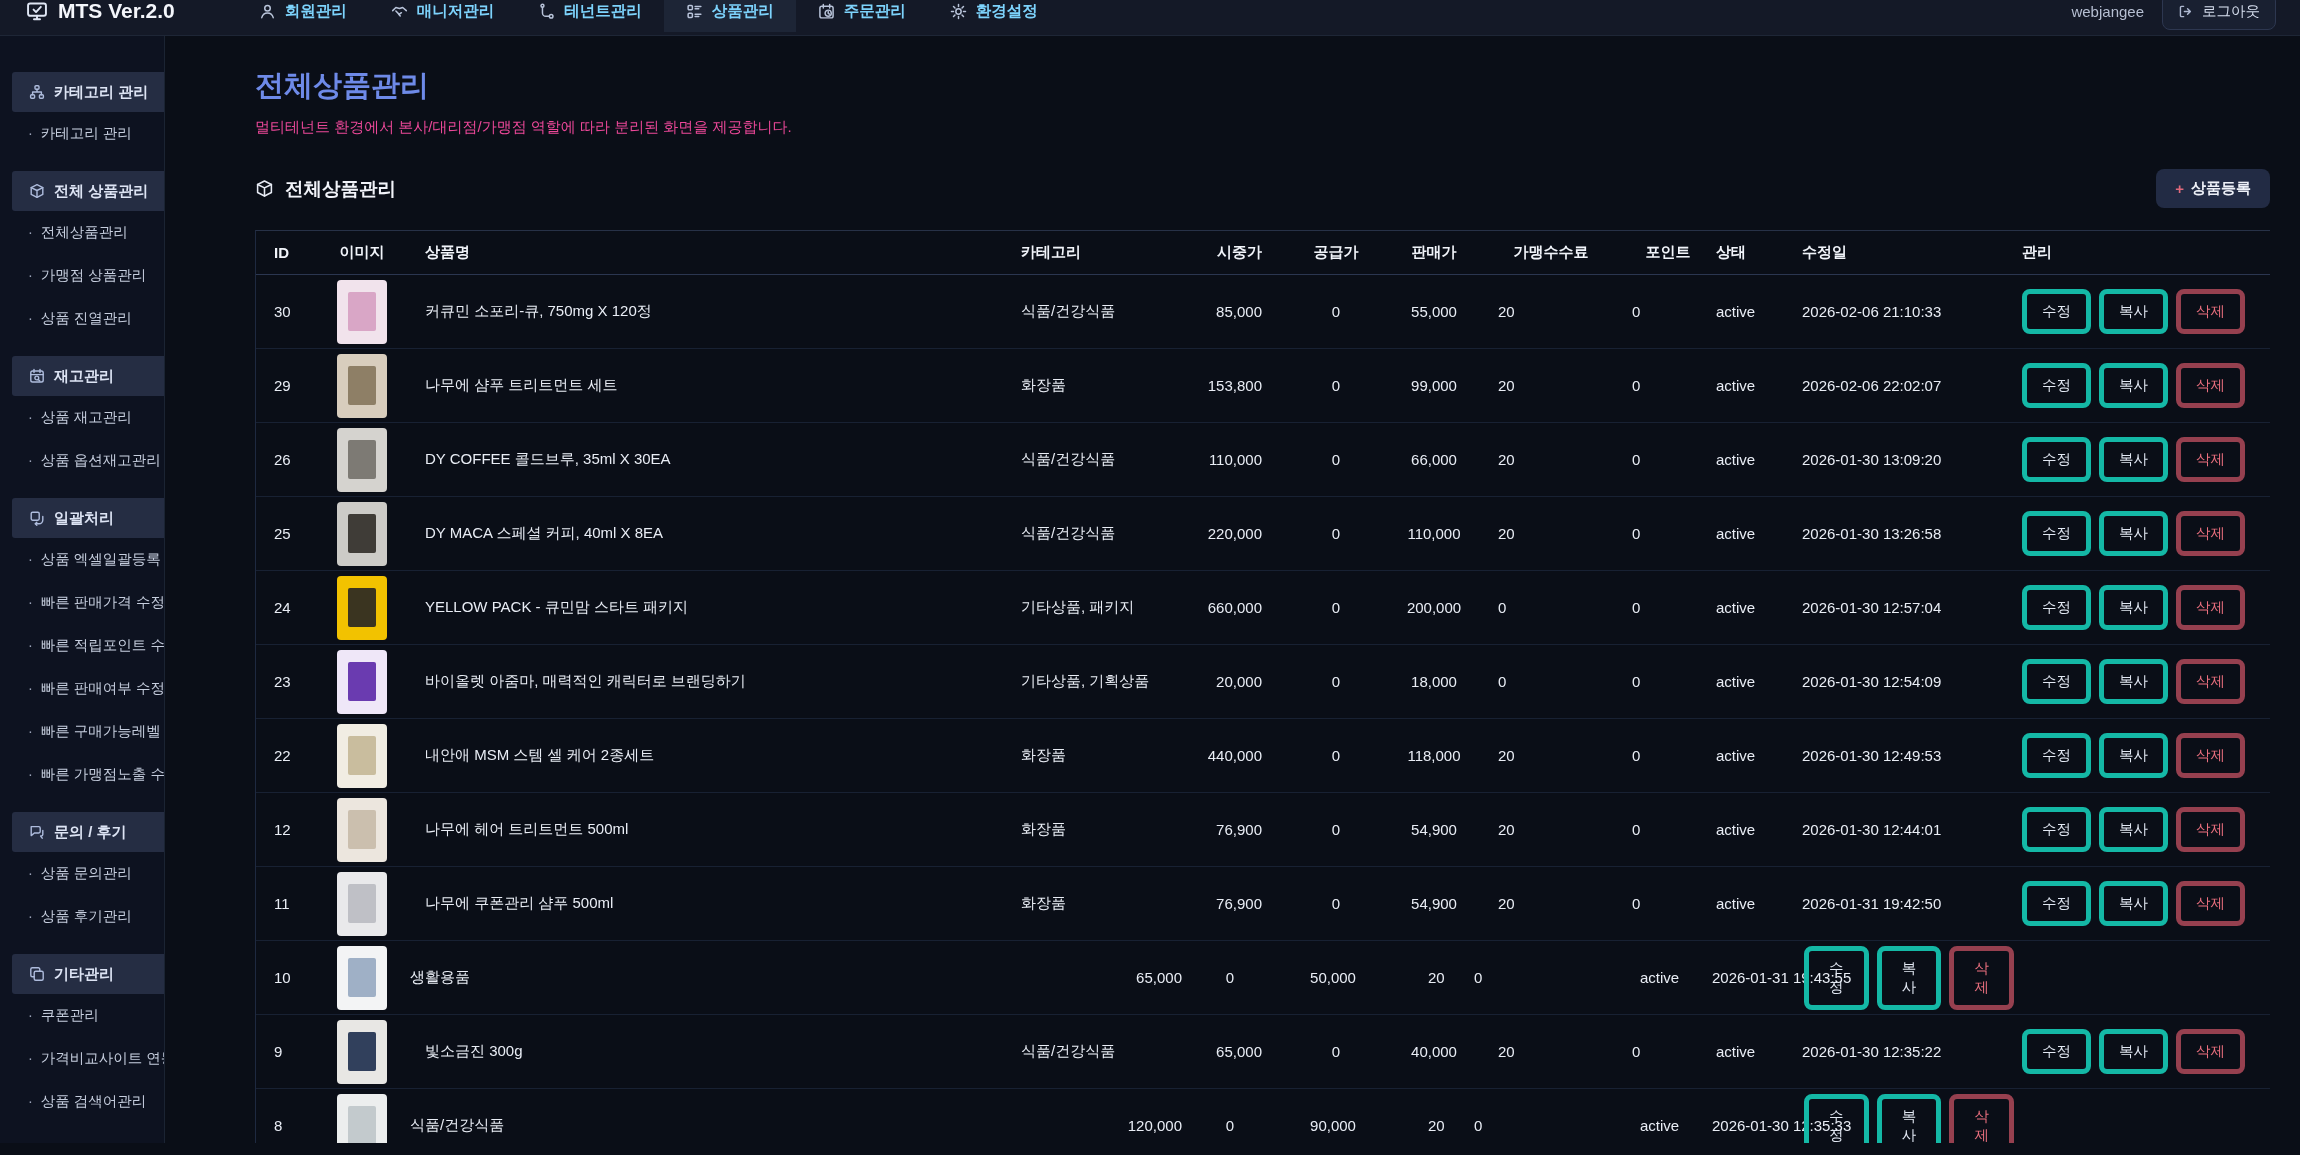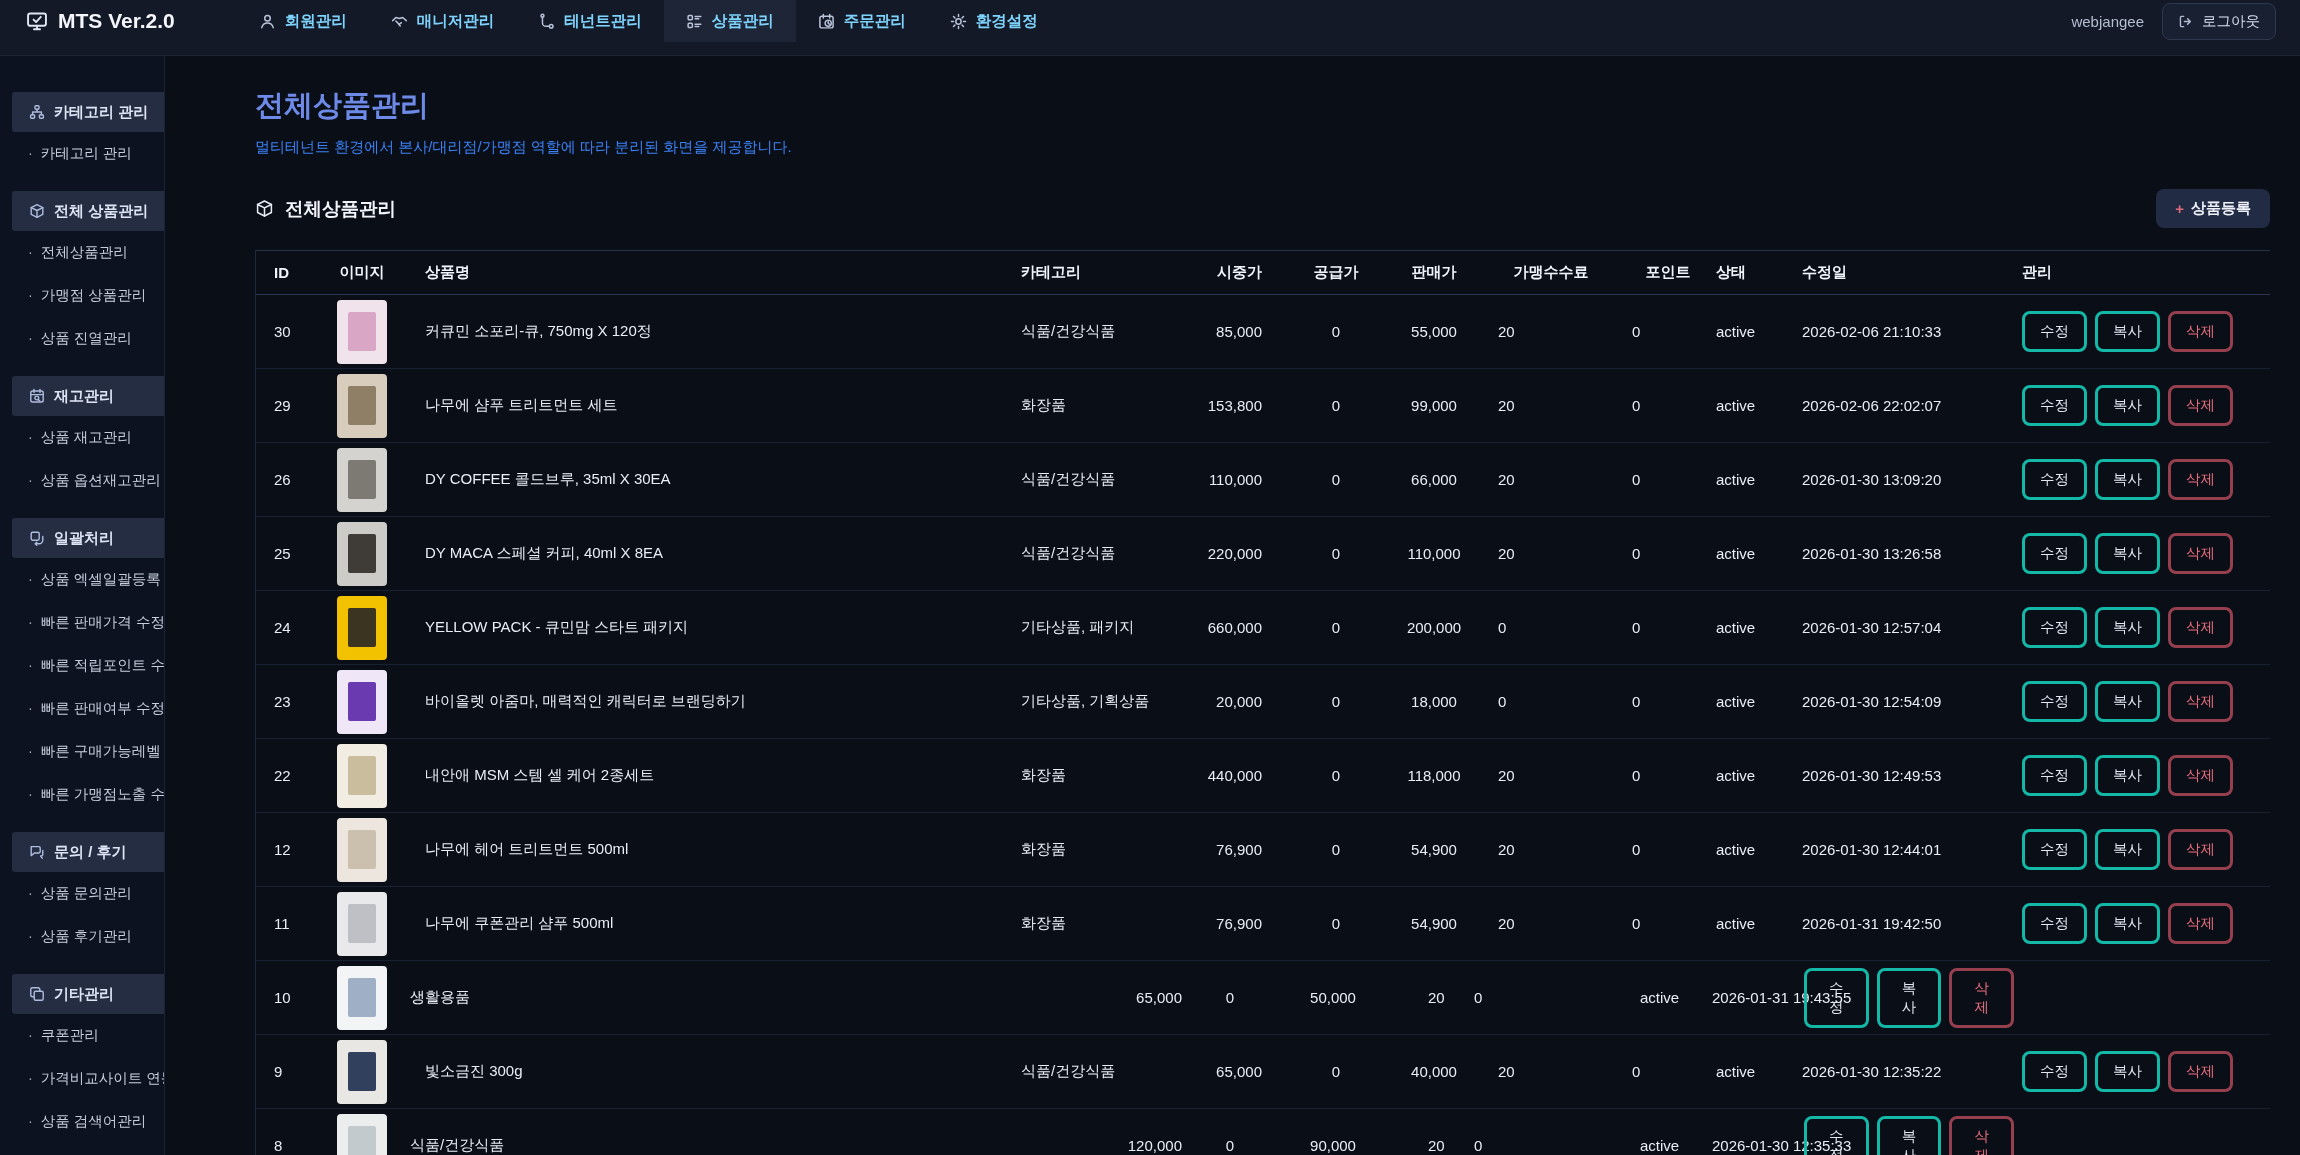--- a/index.html
+++ b/index.html
@@ -8,21 +8,21 @@
     width:2300px; height:1155px; overflow:hidden;
     background:#0a0e17;
     font-family:"Liberation Sans","DejaVu Sans",sans-serif;
     color:#e9edf5;
   }
   .ico { display:inline-flex; flex:none; }
   .ico svg { width:100%; height:100%; display:block; }
 
   
   .topbar {
-    height:56px; display:flex; align-items:center;
+    height:36px; display:flex; align-items:center;
     background:#141927; border-bottom:1px solid #1e2636;
     padding:0 24px 13px 26px;
   }
   .logo { display:flex; align-items:center; gap:10px; color:#f4f6fb; font-size:21px; font-weight:bold; }
   .logo .ico { width:22px; height:22px; color:#dfe6f4; }
   .topnav { display:flex; height:42px; margin-left:62px; }
   .nav-item {
     display:flex; align-items:center; gap:9px; padding:0 22px;
     font-size:15.5px; font-weight:bold; color:#7dd3fc; cursor:pointer;
   }
@@ -52,21 +52,21 @@
   .sb-head .ico { width:16px; height:16px; color:#aebcdd; }
   .sb-item {
     padding:12px 4px 12px 28px; color:#c6cede; font-size:14.5px; cursor:pointer;
     white-space:nowrap; overflow:hidden;
   }
   .sb-item::before { content:"·"; margin-right:8px; color:#9aa3b8; }
 
   
   .main { flex:1; padding:26px 30px 0 90px; overflow:hidden; }
   .page-title { margin:4px 0 12px; color:#6e8ae8; font-size:29px; font-weight:bold; }
-  .page-sub { margin:0 0 32px; color:#3b82f6; font-size:15px; }
+  .page-sub { margin:0 0 32px; color:#ec4899; font-size:15px; }
   .section-head { display:flex; align-items:center; margin-bottom:22px; }
   .section-title { display:flex; align-items:center; gap:11px; color:#f2f4fa; font-size:18.5px; font-weight:bold; }
   .section-title .ico { width:19px; height:19px; color:#e7ebf5; }
   .add-btn {
     margin-left:auto; display:flex; align-items:center; gap:7px;
     background:#222b44; border:none; border-radius:8px; padding:10px 19px;
     color:#eef1f8; font-size:15px; font-weight:bold; cursor:pointer;
   }
   .add-btn .plus { color:#e0697b; font-weight:bold; }
 
@@ -93,21 +93,21 @@
   .col-8 { padding-left:2px; }   .t-head .col-8 { padding-left:0; text-align:center; }
   .col-9 { padding-left:10px; }
   .col-10 { padding-left:6px; white-space:nowrap; }
   .col-11 { padding-left:8px; display:flex; gap:8px; align-items:center; }
   .thumb {
     width:50px; height:64px; border-radius:4px;
     display:flex; align-items:center; justify-content:center;
   }
   .thumb-accent { width:55%; height:62%; border-radius:2px; }
   .row-btn {
-    background:transparent; border:3px solid #14b8a6; border-radius:8px;
+    background:transparent; border:5px solid #14b8a6; border-radius:8px;
     padding:8px 15px; color:#e2e8f3; font-size:14.5px; cursor:pointer;
     font-family:inherit;
   }
   .row-btn.danger { border-color:#96404f; color:#ea6f7e; }
 </style>
 </head>
 <body>
 
 <header class="topbar">
   <div class="logo">

